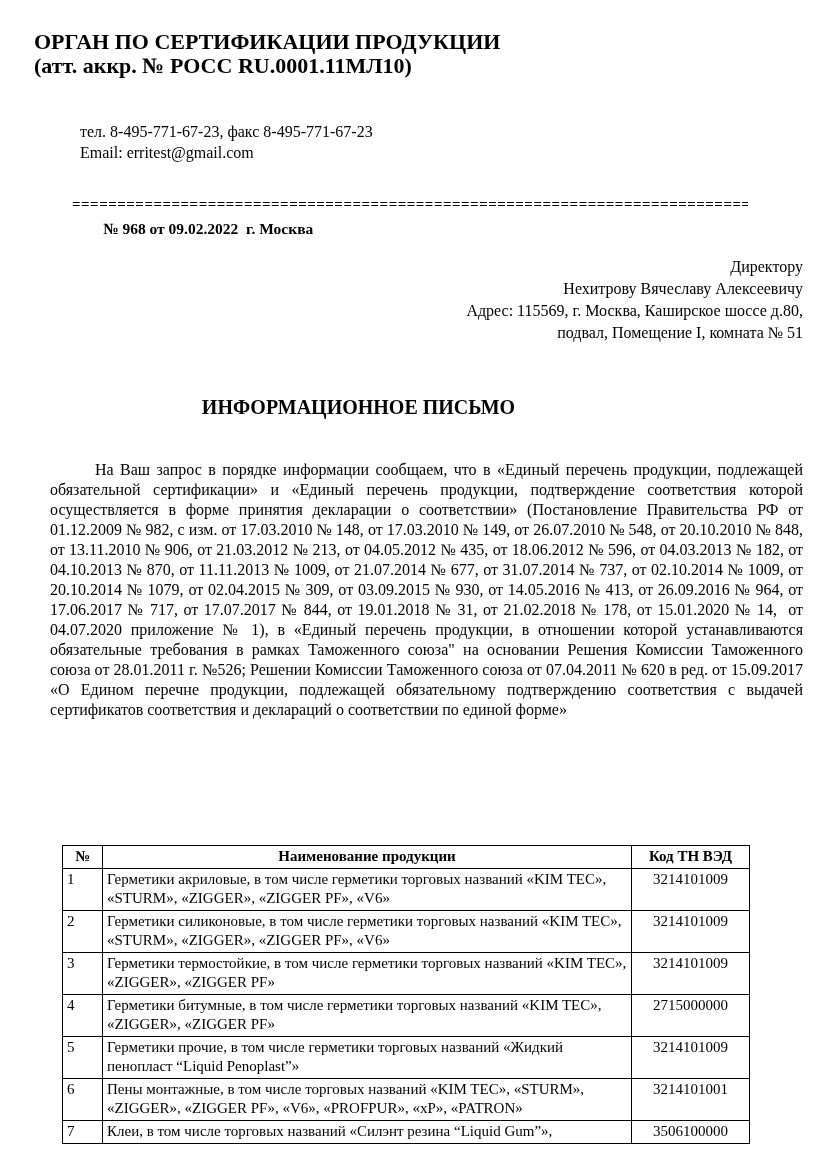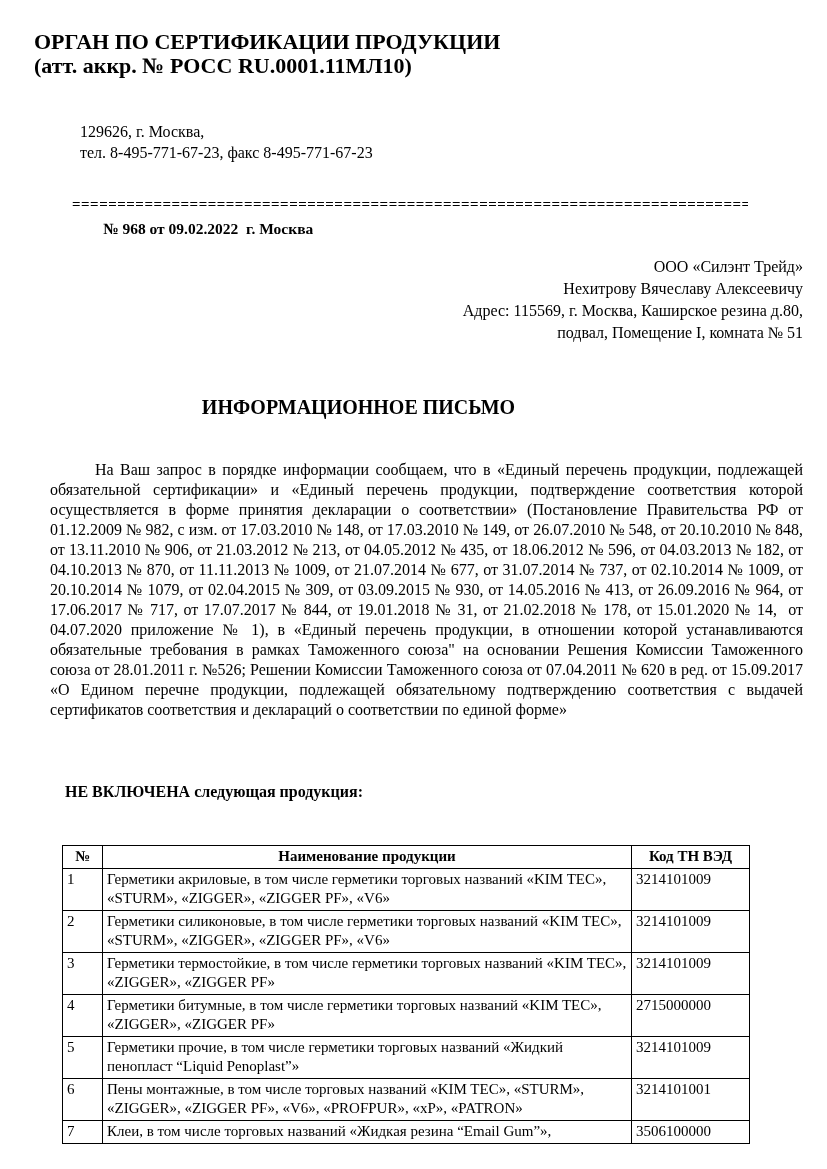--- a/index.html
+++ b/index.html
@@ -55,53 +55,52 @@
     font-size:15px;line-height:19px;
     vertical-align:top;
     padding:1px 4px 2px 4px;
   }
   table.products th{font-weight:bold;text-align:center;}
   col.c-num{width:40px;}
   col.c-name{width:529px;}
   col.c-code{width:118px;}
   td.num-cell{text-align:left;padding-left:8px;}
   td.name-cell{padding-left:8px;padding-right:8px;}
-  td.code-cell{}
+  td.code-cell{text-align:center;}
 </style>
 </head>
 <body>
 
 <div class="page">
 
   <div class="org-header">
     <div>ОРГАН ПО СЕРТИФИКАЦИИ ПРОДУКЦИИ</div>
     <div>(атт. аккр. № РОСС RU.0001.11МЛ10)</div>
   </div>
 
   <div class="address-block">
-    <div>129626, г. Москва,</div>
     <div>тел. 8-495-771-67-23, факс 8-495-771-67-23</div>
+    <div>Email: erritest@gmail.com</div>
   </div>
 
   <div class="separator">================================================================================</div>
 
   <div class="ref-line">№ 968 от 09.02.2022&nbsp; г. Москва</div>
 
   <div class="addressee-block">
-    <div>ООО «Силэнт Трейд»</div>
+    <div>Директору</div>
     <div>Нехитрову Вячеславу Алексеевичу</div>
-    <div>Адрес: 115569, г. Москва, Каширское резина д.80,</div>
+    <div>Адрес: 115569, г. Москва, Каширское шоссе д.80,</div>
     <div>подвал, Помещение I, комната № 51</div>
   </div>
 
   <div class="letter-title">ИНФОРМАЦИОННОЕ ПИСЬМО</div>
 
   <div class="body-par">На Ваш запрос в порядке информации сообщаем, что в «Единый перечень продукции, подлежащей обязательной сертификации» и «Единый перечень продукции, подтверждение соответствия которой осуществляется в форме принятия декларации о соответствии» (Постановление Правительства РФ от 01.12.2009 №&nbsp;982, с изм. от 17.03.2010 №&nbsp;148, от 17.03.2010 №&nbsp;149, от 26.07.2010 №&nbsp;548, от 20.10.2010 №&nbsp;848, от 13.11.2010 №&nbsp;906, от 21.03.2012 №&nbsp;213, от 04.05.2012 №&nbsp;435, от 18.06.2012 №&nbsp;596, от 04.03.2013 №&nbsp;182, от 04.10.2013 №&nbsp;870, от 11.11.2013 №&nbsp;1009, от 21.07.2014 №&nbsp;677, от 31.07.2014 №&nbsp;737, от 02.10.2014 №&nbsp;1009, от 20.10.2014 №&nbsp;1079, от 02.04.2015 №&nbsp;309, от 03.09.2015 №&nbsp;930, от 14.05.2016 №&nbsp;413, от 26.09.2016 №&nbsp;964, от 17.06.2017 №&nbsp;717, от 17.07.2017 №&nbsp;844, от 19.01.2018 №&nbsp;31, от 21.02.2018 №&nbsp;178, от 15.01.2020 №&nbsp;14, &nbsp;от 04.07.2020 приложение №&nbsp;1), в «Единый перечень продукции, в отношении которой устанавливаются обязательные требования в рамках Таможенного союза" на основании Решения Комиссии Таможенного союза от 28.01.2011 г. №526; Решении Комиссии Таможенного союза от 07.04.2011 №&nbsp;620 в ред. от 15.09.2017 «О Едином перечне продукции, подлежащей обязательному подтверждению соответствия с выдачей сертификатов соответствия и деклараций о соответствии по единой форме»</div>
 
-  <div class="not-included">НЕ ВКЛЮЧЕНА следующая продукция:</div>
 
   <div class="table-wrap">
     <table class="products">
       <colgroup>
           <col class="c-num">
           <col class="c-name">
           <col class="c-code">
         </colgroup>
       <thead>
         <tr>
@@ -136,20 +135,20 @@
           <td class="name-cell">Герметики прочие, в том числе герметики торговых названий «Жидкий пенопласт “Liquid Penoplast”»</td>
           <td class="code-cell">3214101009</td>
         </tr>
         <tr>
           <td class="num-cell">6</td>
           <td class="name-cell">Пены монтажные, в том числе торговых названий «KIM TEC», «STURM», «ZIGGER», «ZIGGER PF», «V6», «PROFPUR», «xP», «PATRON»</td>
           <td class="code-cell">3214101001</td>
         </tr>
         <tr>
           <td class="num-cell">7</td>
-          <td class="name-cell">Клеи, в том числе торговых названий «Жидкая резина “Email Gum”»,</td>
+          <td class="name-cell">Клеи, в том числе торговых названий «Силэнт резина “Liquid Gum”»,</td>
           <td class="code-cell">3506100000</td>
         </tr>
       </tbody>
     </table>
   </div>
 
 </div>
 
 </body></html>

